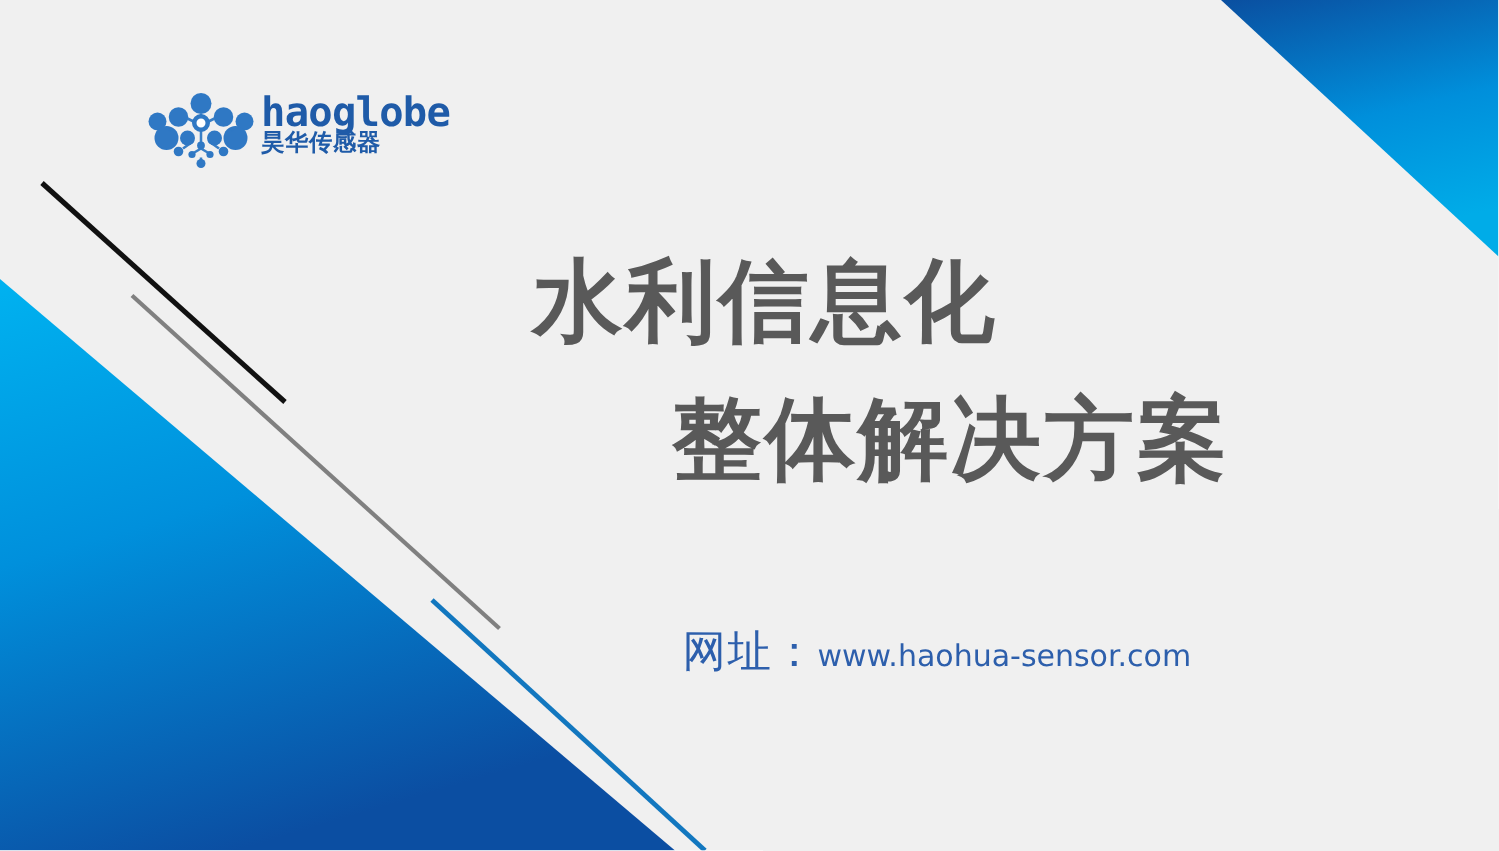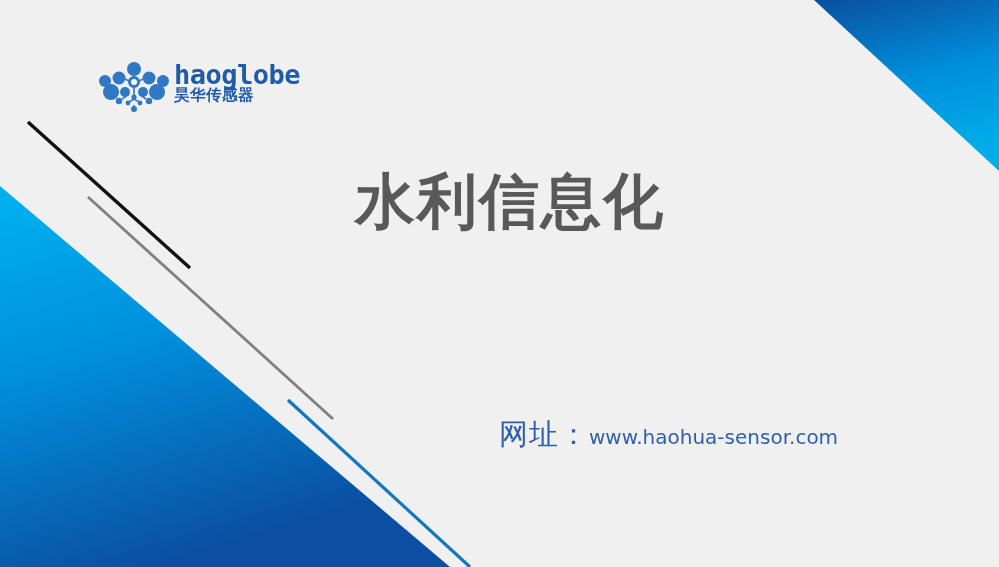--- a/index.html
+++ b/index.html
@@ -105,21 +105,20 @@
     top: 420px;
     white-space: nowrap;
     color: #2d5fac;
     line-height: 1;
   }
   #website-label {
     font-family: "DejaVu Sans", "Liberation Sans", sans-serif;
     font-size: 29px;
     letter-spacing: 1px;
     vertical-align: baseline;
-    margin-left: 44px;
   }
   #website-url {
     font-family: "DejaVu Sans", "Liberation Sans", sans-serif;
     font-size: 20px;
     letter-spacing: 0px;
     vertical-align: baseline;
   }
 </style>
 </head>
 <body>
@@ -197,19 +196,20 @@
     <div id="logo-text-wrap">
       <svg id="logo-wordmark" viewBox="0 0 140 34">
         <text x="0" y="26" font-family="'DejaVu Sans Mono','Liberation Mono',monospace" font-size="27" font-weight="bold" letter-spacing="-0.5" fill="#1f5ba8">haoglobe</text>
       </svg>
       <div id="logo-sub">昊华传感器</div>
     </div>
   </div>
 
   <div id="title-block">
     <div id="title-line-1" class="title-line">水利信息化</div>
+    <div id="title-line-2" class="title-line">整体解决方案</div>
   </div>
 
   <div id="website-line">
     <span id="website-label">网址：</span><span id="website-url">www.haohua-sensor.com</span>
   </div>
 
 </div>
 
 </body></html>

